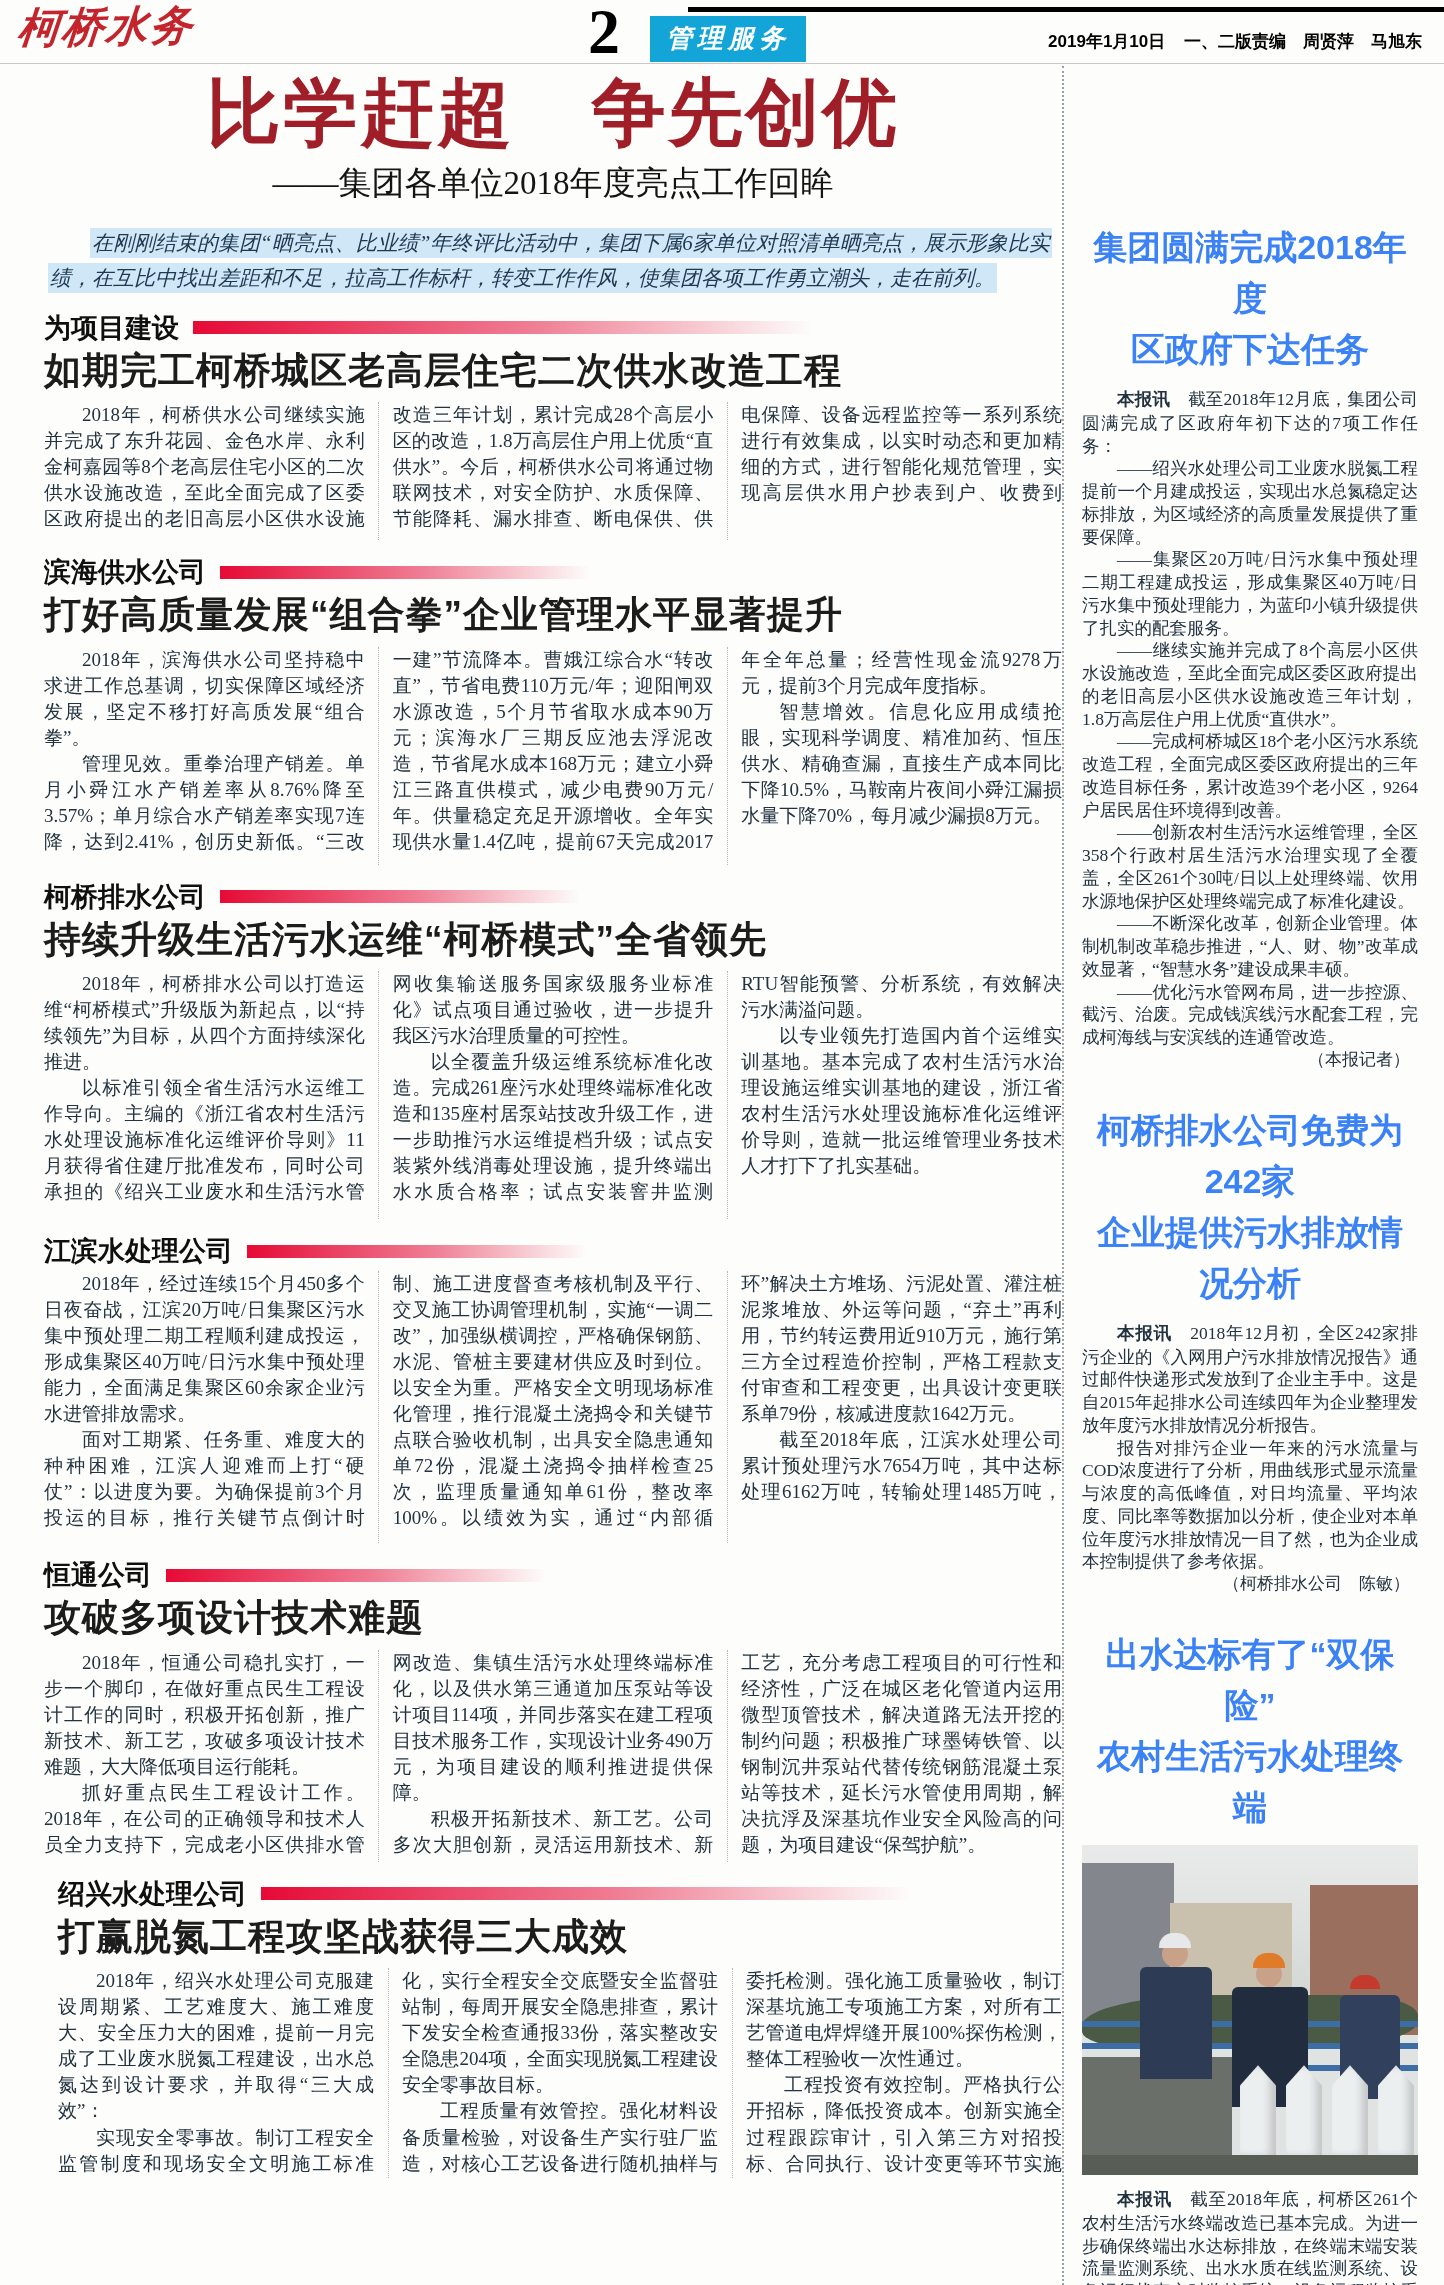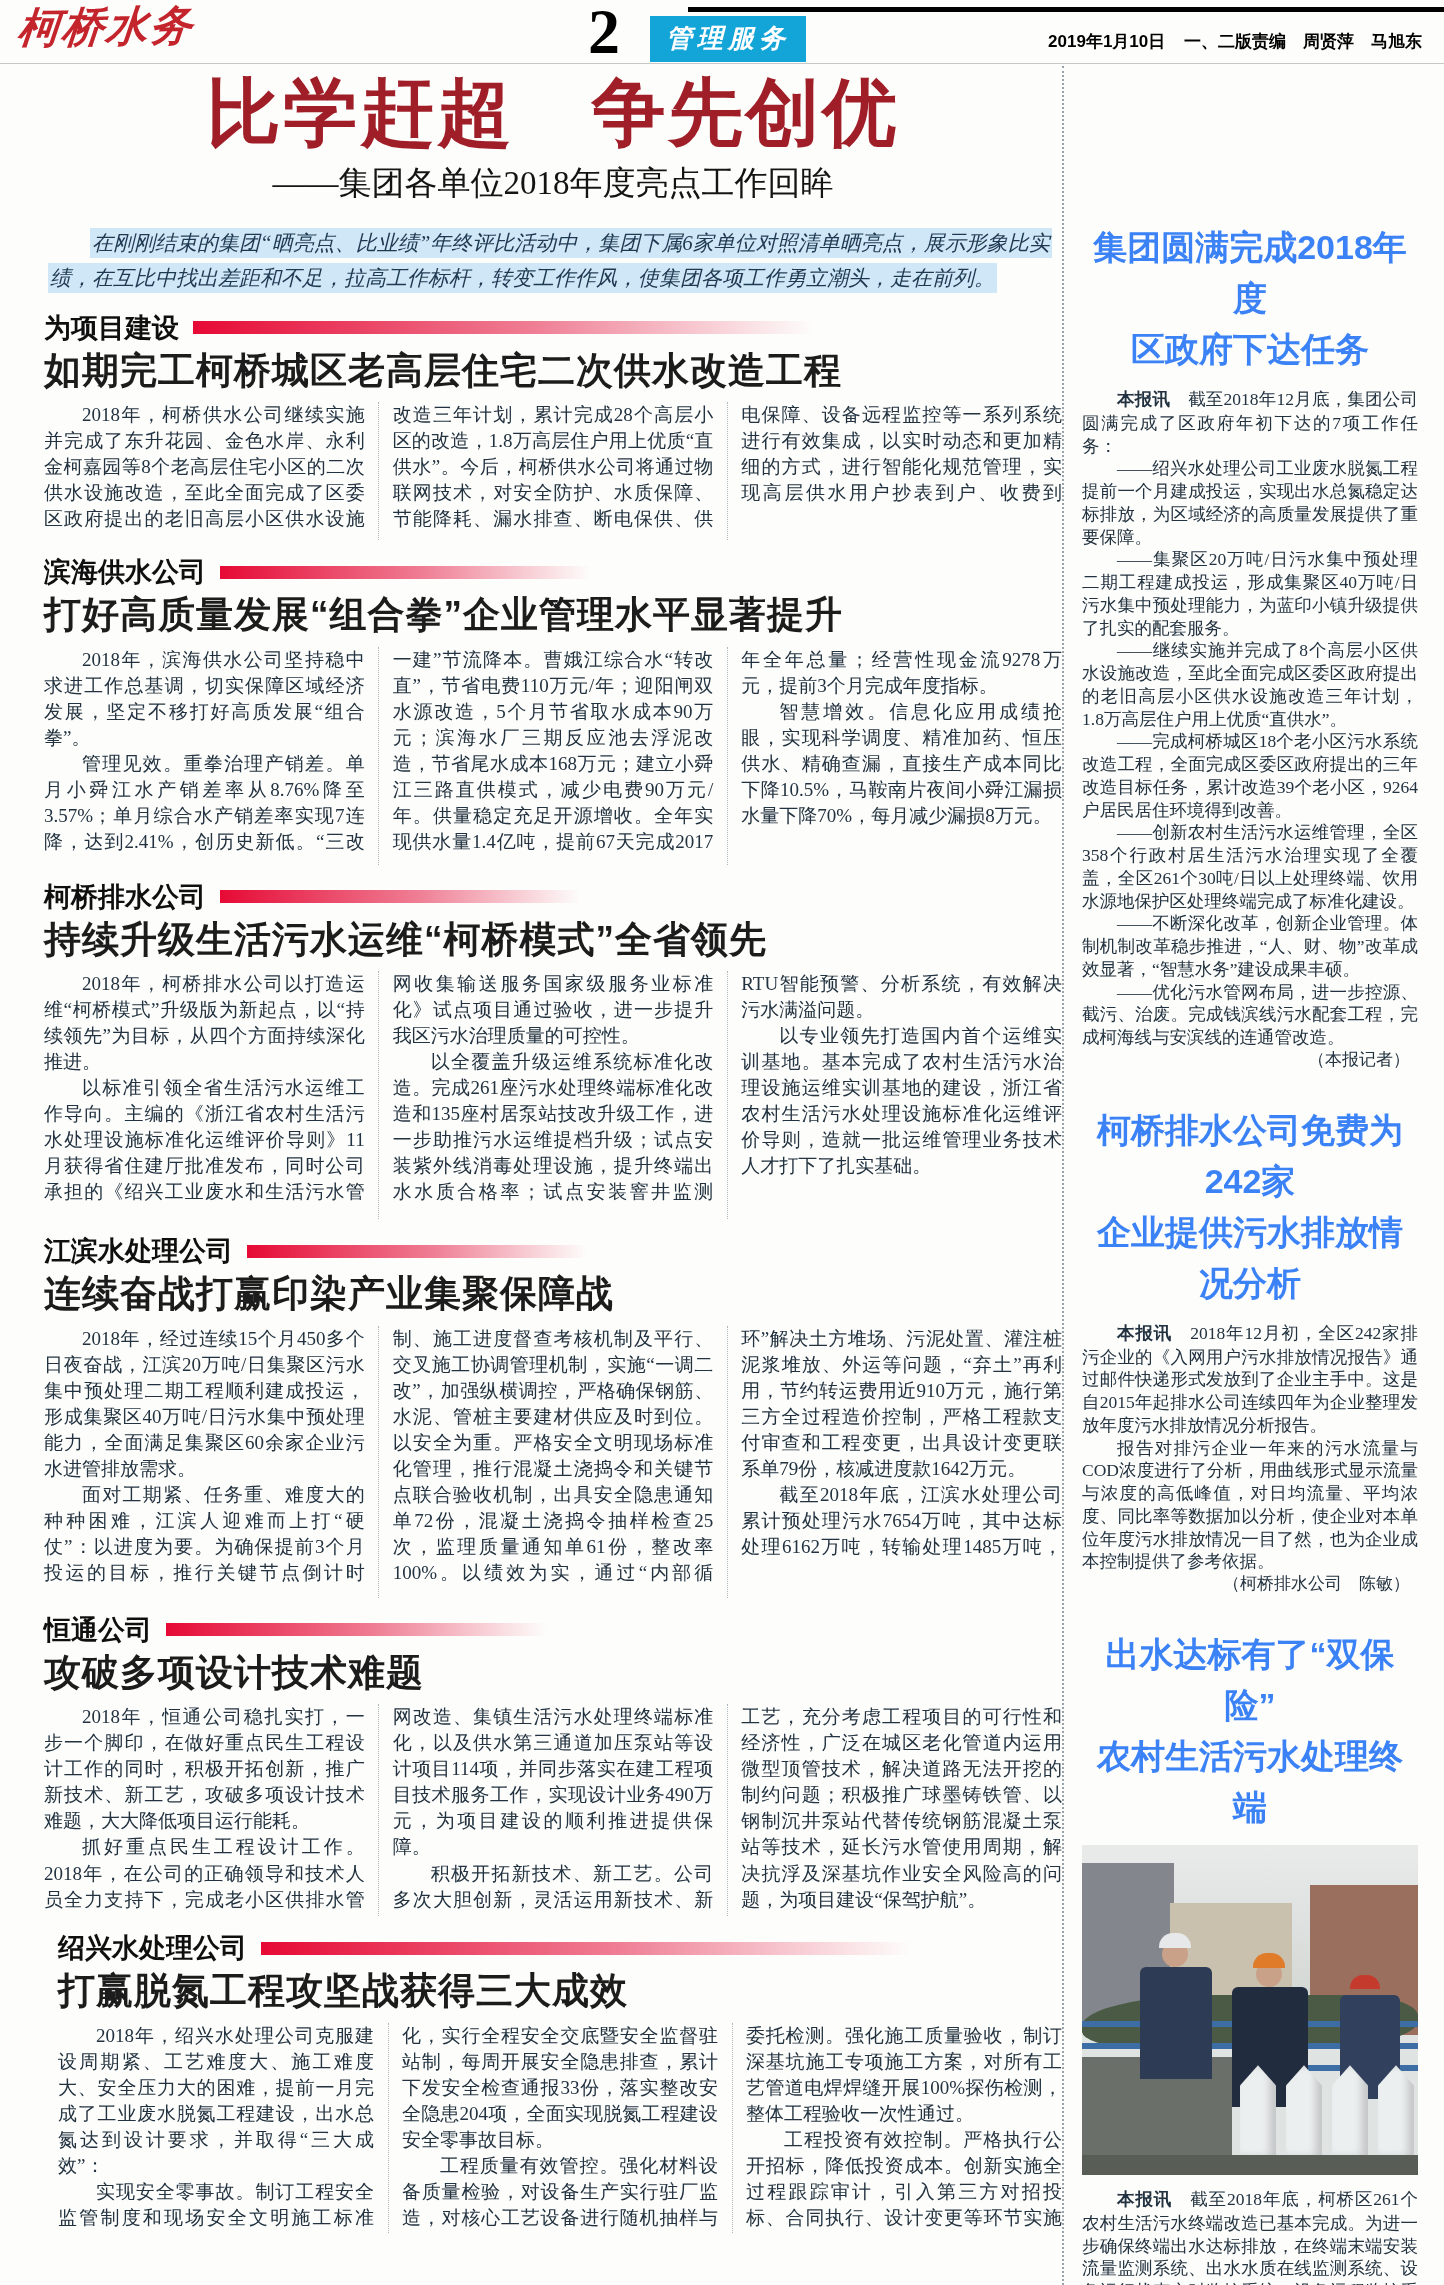--- a/index.html
+++ b/index.html
@@ -137,21 +137,20 @@
         <p>以专业领先打造国内首个运维实训基地。基本完成了农村生活污水治理设施运维实训基地的建设，浙江省农村生活污水处理设施标准化运维评价导则，造就一批运维管理业务技术人才打下了扎实基础。</p>
 
       </div>
     </div>
 
     <div class="sec">
       <div class="sec-taghead">
         <span class="sec-tag">江滨水处理公司</span>
         <span class="sec-bar w340"></span>
       </div>
-      <div class="sec-head">连续奋战打赢印染产业集聚保障战</div>
       <div class="sec-body h272">
         <p>2018年，经过连续15个月450多个日夜奋战，江滨20万吨/日集聚区污水集中预处理二期工程顺利建成投运，形成集聚区40万吨/日污水集中预处理能力，全面满足集聚区60余家企业污水进管排放需求。</p>
         <p>面对工期紧、任务重、难度大的种种困难，江滨人迎难而上打“硬仗”：以进度为要。为确保提前3个月投运的目标，推行关键节点倒计时制、施工进度督查考核机制及平行、交叉施工协调管理机制，实施“一调二改”，加强纵横调控，严格确保钢筋、水泥、管桩主要建材供应及时到位。以安全为重。严格安全文明现场标准化管理，推行混凝土浇捣令和关键节点联合验收机制，出具安全隐患通知单72份，混凝土浇捣令抽样检查25次，监理质量通知单61份，整改率100%。以绩效为实，通过“内部循环”解决土方堆场、污泥处置、灌注桩泥浆堆放、外运等问题，“弃土”再利用，节约转运费用近910万元，施行第三方全过程造价控制，严格工程款支付审查和工程变更，出具设计变更联系单79份，核减进度款1642万元。</p>
         <p>截至2018年底，江滨水处理公司累计预处理污水7654万吨，其中达标处理6162万吨，转输处理1485万吨，接纳集聚区印染企业58家。该工程成功获得区“轻纺城杯”及市“兰花杯”奖。</p>
       </div>
     </div>
 
     <div class="sec">
       <div class="sec-taghead">
         <span class="sec-tag">恒通公司</span>

